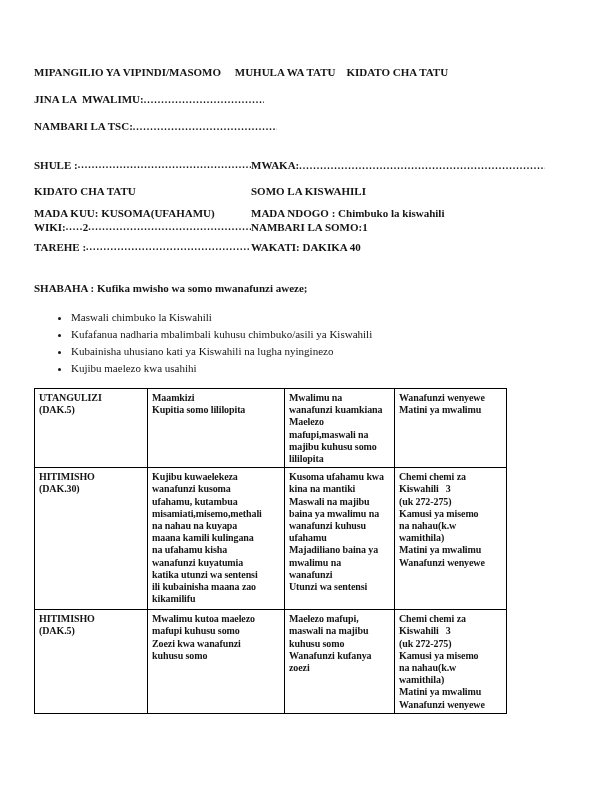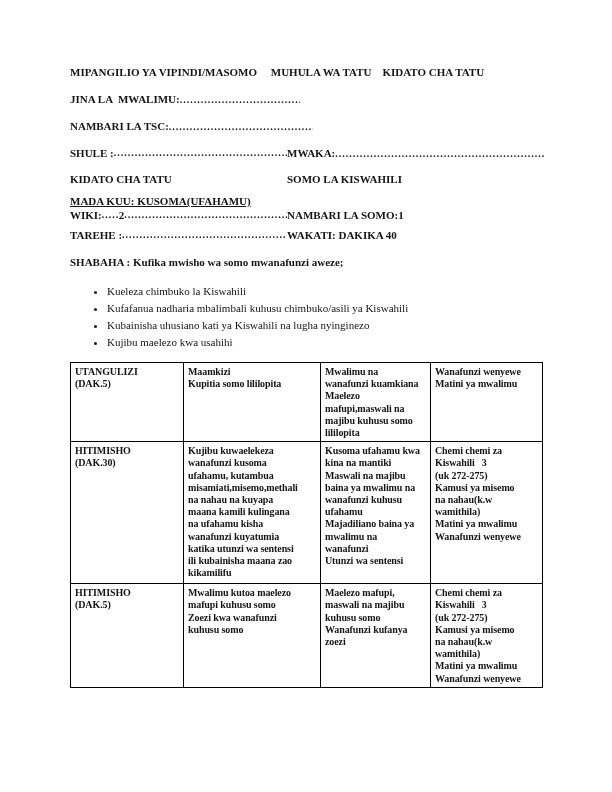--- a/index.html
+++ b/index.html
@@ -1,33 +1,33 @@
 <!DOCTYPE html>
 <html><head>
 <meta charset="utf-8">
 <style>
   * { margin:0; padding:0; box-sizing:border-box; }
   html,body { background:#ffffff; }
   body { width:612px; height:792px; font-family:"Liberation Serif", serif; color:#151515; }
-  .page { width:612px; height:792px; padding:65px 67px 0 70px; background:#fff; overflow:hidden; }
+  .page { width:612px; height:792px; padding:65px 67px 0 34px; background:#fff; overflow:hidden; }
 
   .hline { font-weight:bold; font-size:11px; line-height:14px; white-space:pre; display:flex; align-items:baseline; overflow:hidden; }
   .hline .lbl { flex:0 0 auto; white-space:pre; }
   .dots { overflow:hidden; white-space:nowrap; letter-spacing:1px; font-size:10px; flex:1 1 auto; }
   .dots.fixed { flex:0 0 auto; }
   .leftcol { flex:0 0 auto; width:217px; display:flex; align-items:flex-start; overflow:hidden; }
 
   .title       { margin-bottom:13px; }
   .row-jina    { margin-bottom:12px; width:230px; }
-  .row-nambari { margin-bottom:12px; width:243px; }
+  .row-nambari { margin-bottom:24px; width:243px; }
   .row-shule   { margin-bottom:11px; }
   .row-kidato  { margin-bottom:8px; }
-  .row-mada    { margin-bottom:0;text-decoration:underline; }
+  .row-mada    { margin-bottom:0; }
   .row-wiki    { margin-bottom:6px; }
-  .row-tarehe  { margin-bottom:13px; }
+  .row-tarehe  { margin-bottom:27px; }
   .row-shabaha { margin-bottom:14px; }
 
   ul.objectives { list-style:disc outside; padding-left:37px; margin:0 0 0 0; }
   ul.objectives li { font-size:11px; line-height:17px; font-weight:normal; }
 
   table.lesson { border-collapse:collapse; table-layout:fixed; width:472px; margin-top:11px; }
   table.lesson col.c1 { width:113px; }
   table.lesson col.c2 { width:137px; }
   table.lesson col.c3 { width:110px; }
   table.lesson col.c4 { width:112px; }
@@ -76,40 +76,41 @@
     <span class="leftcol">
       <span class="lbl">KIDATO CHA TATU</span>
     </span>
     <span class="lbl">SOMO LA KISWAHILI</span>
   </div>
 
   <div class="hline row-mada">
     <span class="leftcol">
       <span class="lbl">MADA KUU: KUSOMA(UFAHAMU)</span>
     </span>
+    <span class="lbl">MADA NDOGO : Chimbuko la kiswahili</span>
   </div>
 
   <div class="hline row-wiki">
     <span class="leftcol">
       <span class="lbl">WIKI:</span><span class="dots fixed" style="width:17px">........................................................................................................................................................................................................</span><span class="lbl">2</span><span class="dots">........................................................................................................................................................................................................</span>
     </span>
     <span class="lbl">NAMBARI LA SOMO:1</span>
   </div>
 
   <div class="hline row-tarehe">
     <span class="leftcol">
       <span class="lbl">TAREHE :</span><span class="dots">........................................................................................................................................................................................................</span>
     </span>
     <span class="lbl">WAKATI: DAKIKA 40</span>
   </div>
 
   <div class="hline row-shabaha">SHABAHA : Kufika mwisho wa somo mwanafunzi aweze;</div>
 
   <ul class="objectives">
-    <li>Kueleza chimbuko la Kiswahili</li>
+    <li>Maswali chimbuko la Kiswahili</li>
     <li>Kufafanua nadharia mbalimbali kuhusu chimbuko/asili ya Kiswahili</li>
     <li>Kubainisha uhusiano kati ya Kiswahili na lugha nyinginezo</li>
     <li>Kujibu maelezo kwa usahihi</li>
   </ul>
 
   <table class="lesson">
     <colgroup>
         <col class="c1">
         <col class="c2">
         <col class="c3">

